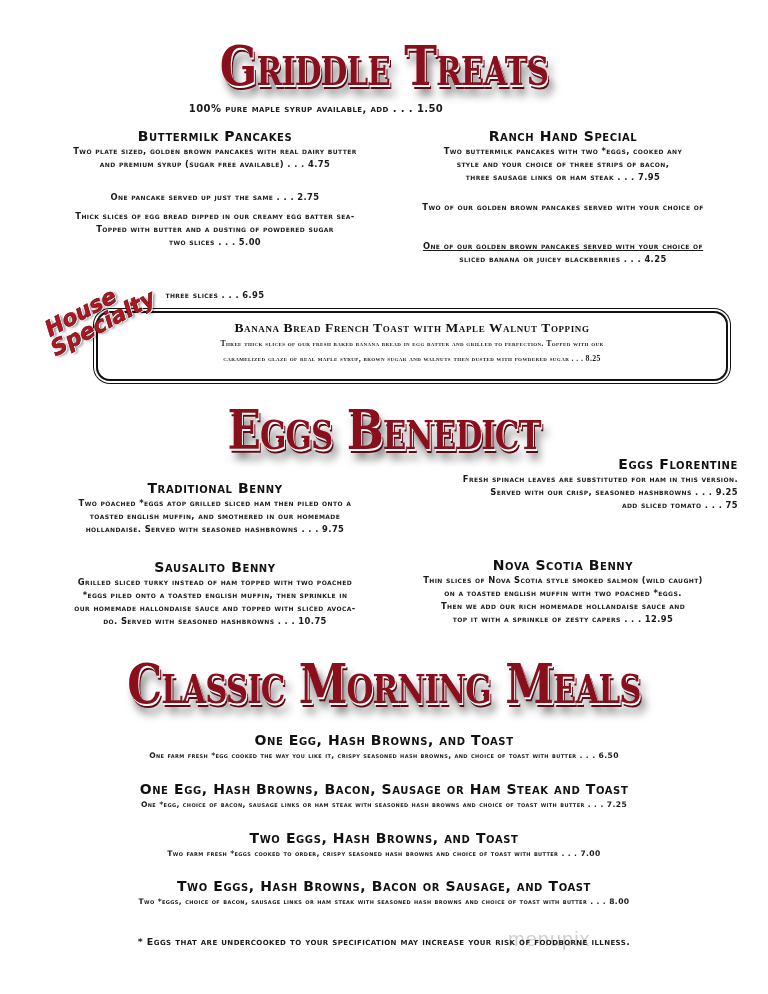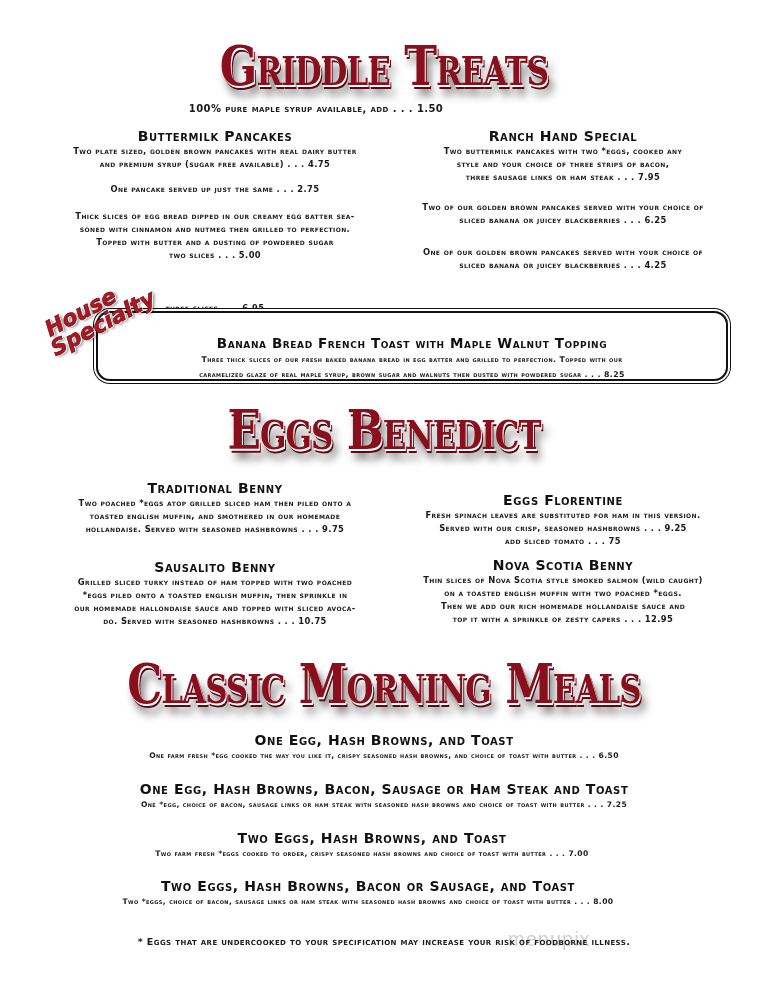--- a/index.html
+++ b/index.html
@@ -33,49 +33,47 @@
 </head>
 <body>
 
 <div class="section-title" style="top:34px;font-size:44px;">Griddle Treats</div>
 <div class="abs center desc" style="left:0;width:632px;top:102px;font-size:10px;">100% pure maple syrup available, add . . . 1.50</div>
 
 <div class="abs center col-left" style="top:128px;">
   <div class="item-title">Buttermilk Pancakes</div>
   <div class="desc">Two plate sized, golden brown pancakes with real dairy butter</div>
   <div class="desc">and premium syrup (sugar free available) . . . 4.75</div>
-  <div class="desc" style="margin-top:12px;">One pancake served up just the same . . .  2.75</div>
+  <div class="desc" style="margin-top:20px;">One pancake served up just the same . . .  2.75</div>
 </div>
 
 <div class="abs center col-left" style="top:210px;">
   <div class="desc">Thick slices of egg bread dipped in our creamy egg batter sea-</div>
-  <div class="desc">soned with cinnamon and nutmeg then grilled to perfection.</div>
   <div class="desc">Topped with butter and a dusting of powdered sugar</div>
   <div class="desc" style="display:flex;justify-content:center;gap:40px;flex-direction:column;">
     <span>two slices . . . 5.00</span>
     <span>three slices . . . 6.95</span>
   </div>
 </div>
 
 <div class="abs center col-right" style="top:128px;">
   <div class="item-title">Ranch Hand Special</div>
   <div class="desc">Two buttermilk pancakes with two *eggs, cooked any</div>
   <div class="desc">style and your choice of three strips of bacon,</div>
   <div class="desc">three sausage links or ham steak . . . 7.95</div>
 </div>
 
 <div class="abs center col-right" style="top:201px;">
   <div class="desc">Two of our golden brown pancakes served with your choice of</div>
-  <div class="desc">sliced banana or juicey blackberries . . . 6.25</div>
-  <div class="desc" style="margin-top:19px;">One of our golden brown pancakes served with your choice of</div>
+  <div class="desc" style="margin-top:26px;text-decoration:underline;">One of our golden brown pancakes served with your choice of</div>
   <div class="desc">sliced banana or juicey blackberries . . . 4.25</div>
 </div>
 
 <div class="specialty-box">
-  <div class="center" style="margin-top:22px;">
+  <div class="center" style="margin-top:6px;font-family:Liberation Serif, serif;">
     <div class="item-title" style="font-size:13.5px;">Banana Bread French Toast with Maple Walnut Topping</div>
     <div class="desc" style="font-size:7.8px;line-height:15px;">Three thick slices of our fresh baked banana bread in egg batter and grilled to perfection.  Topped with our</div>
     <div class="desc" style="font-size:7.8px;line-height:15px;">caramelized glaze of real maple syrup, brown sugar and walnuts then dusted with powdered sugar . . . 8.25</div>
   </div>
 </div>
 <div class="house-badge" style="top:322px;">
   <span>House</span>
   <span style="margin-left:-4px;">Specialty</span>
 </div>
 
@@ -89,21 +87,21 @@
 </div>
 
 <div class="abs center col-left" style="top:559px;">
   <div class="item-title">Sausalito Benny</div>
   <div class="desc">Grilled sliced turky instead of ham topped with two poached</div>
   <div class="desc">*eggs piled onto a toasted english muffin, then sprinkle in</div>
   <div class="desc">our homemade hallondaise sauce and topped with sliced avoca-</div>
   <div class="desc">do.  Served with seasoned hashbrowns . . . 10.75</div>
 </div>
 
-<div class="abs center col-right" style="top:492px;">
+<div class="abs center col-right" style="top:456px;text-align:right;">
   <div class="item-title">Eggs Florentine</div>
   <div class="desc">Fresh spinach leaves are substituted for ham in this version.</div>
   <div class="desc">Served with our crisp, seasoned hashbrowns . . . 9.25</div>
   <div class="desc">add sliced tomato . . . 75</div>
 </div>
 
 <div class="abs center col-right" style="top:557px;">
   <div class="item-title">Nova Scotia Benny</div>
   <div class="desc">Thin slices of Nova Scotia style smoked salmon (wild caught)</div>
   <div class="desc">on a toasted english muffin with two poached *eggs.</div>
@@ -116,25 +114,25 @@
 <div class="abs center" style="left:20px;width:728px;top:732px;">
   <div class="item-title">One Egg, Hash Browns, and Toast</div>
   <div class="desc" style="font-size:7.6px;">One farm fresh *egg cooked the way you like it, crispy seasoned hash browns, and choice of toast with butter . . . 6.50</div>
 </div>
 
 <div class="abs center" style="left:20px;width:728px;top:781px;">
   <div class="item-title">One Egg, Hash Browns, Bacon, Sausage or Ham Steak and Toast</div>
   <div class="desc" style="font-size:7.6px;">One *egg, choice of bacon, sausage links or ham steak with seasoned hash browns and choice of toast with butter . . . 7.25</div>
 </div>
 
-<div class="abs center" style="left:8px;width:728px;top:830px;">
+<div class="abs center" style="left:20px;width:728px;top:830px;">
   <div class="item-title">Two Eggs, Hash Browns, and Toast</div>
   <div class="desc" style="font-size:7.6px;">Two farm fresh *eggs cooked to order, crispy seasoned hash browns and choice of toast with butter . . . 7.00</div>
 </div>
 
-<div class="abs center" style="left:4px;width:728px;top:878px;text-align:center;">
+<div class="abs center" style="left:20px;width:728px;top:878px;text-align:center;">
   <div class="item-title">Two Eggs, Hash Browns, Bacon or Sausage, and Toast</div>
   <div class="desc" style="font-size:7.6px;">Two *eggs, choice of bacon, sausage links or ham steak with seasoned hash browns and choice of toast with butter . . . 8.00</div>
 </div>
 
 <div class="watermark">menupix</div>
 
 <div class="abs center desc" style="left:0;width:768px;top:935px;font-size:9.5px;">* Eggs that are undercooked to your specification may increase your risk of foodborne illness.</div>
 
 </body></html>

